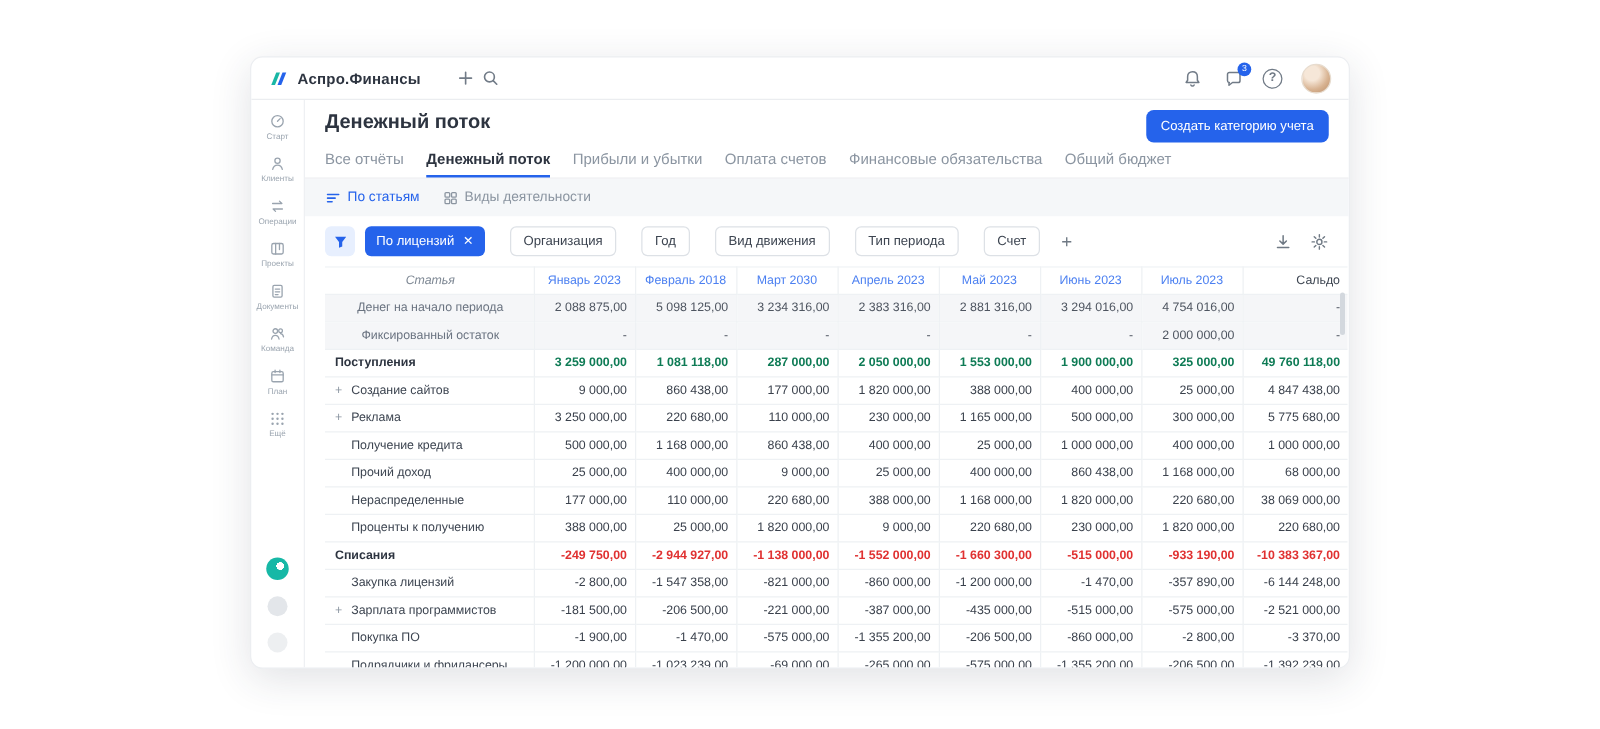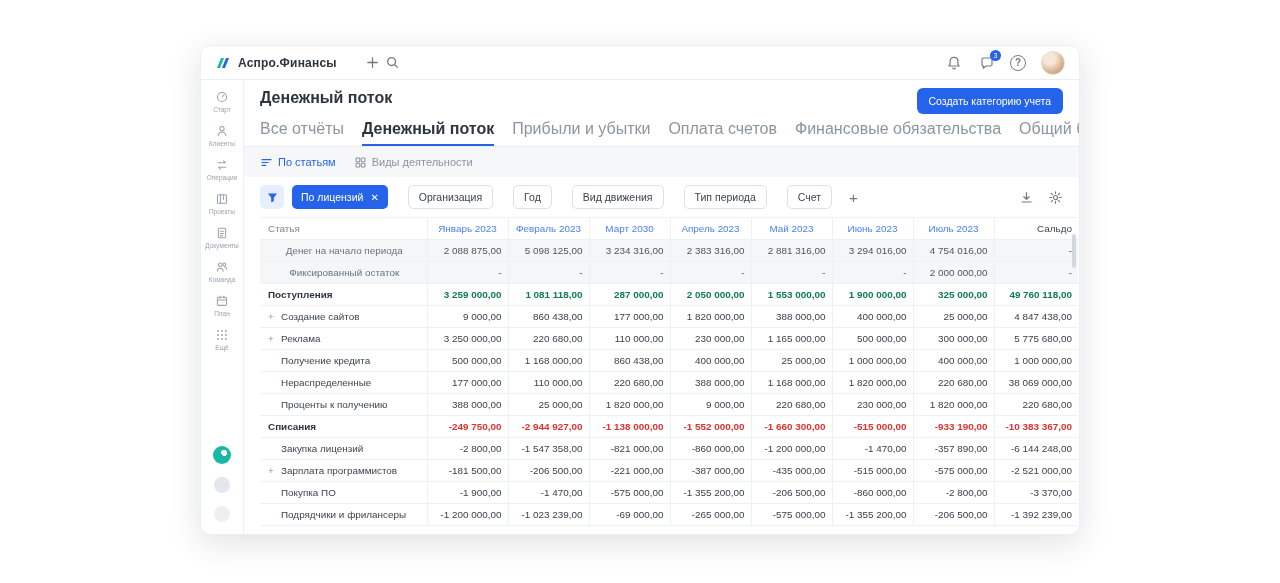--- a/index.html
+++ b/index.html
@@ -40,21 +40,21 @@
   .app-dot-gray.dim { opacity:.65; }
 
   .main { flex:1; display:flex; flex-direction:column; min-width:0; }
 
   .page-head { display:flex; align-items:flex-start; justify-content:space-between; padding:8px 16px 0; }
   .page-title { font-size:16px; font-weight:bold; color:#2d3440; line-height:20px; }
   .create-btn { background:#2563eb; color:#fff; font-size:10.5px; padding:7px 12px; border-radius:6px; border:none;
                 cursor:pointer; font-family:inherit; }
 
   .tabs { display:flex; gap:18px; padding:6px 16px 0; border-bottom:1px solid #ebedf0; }
-  .tab { font-size:16px; color:#8b95a1; padding-bottom:6px; cursor:pointer; border-bottom:2px solid transparent; white-space:nowrap; }
+  .tab { font-size:12px; color:#8b95a1; padding-bottom:6px; cursor:pointer; border-bottom:2px solid transparent; white-space:nowrap; }
   .tab.active { color:#2d3440; border-bottom-color:#2563eb; font-weight:bold; }
 
   .strip { background:#f5f7f9; height:30px; min-height:30px; display:flex; align-items:center; gap:18px; padding:0 16px; }
   .strip-item { display:flex; align-items:center; gap:5px; font-size:11px; color:#8b95a1; cursor:pointer; }
   .strip-item.active { color:#2563eb; }
 
   .filter-row { display:flex; align-items:center; gap:8px; padding:8px 16px; }
   .funnel-btn { width:24px; height:24px; border-radius:5px; background:#e7effe; display:flex; align-items:center; justify-content:center; cursor:pointer; border:none; }
   .chip { background:#2563eb; color:#fff; font-size:10.5px; height:24px; display:flex; align-items:center; gap:7px;
           padding:0 9px; border-radius:5px; cursor:pointer; white-space:nowrap; }
@@ -65,21 +65,21 @@
   .fr-right { margin-left:auto; display:flex; gap:14px; align-items:center; }
   .fr-ico { display:flex; cursor:pointer; }
 
   
   .table-wrap { flex:1; overflow:hidden; padding:0 4px 0 16px; }
   table { width:100%; border-collapse:collapse; table-layout:fixed; }
   th, td { border-bottom:1px solid #eef1f4; border-right:1px solid #eef1f4; height:22px; padding:0 6px;
            font-size:9.9px; white-space:nowrap; overflow:hidden; }
   th { border-top:1px solid #eef1f4; font-weight:normal; }
   th:last-child, td:last-child { border-right:none; }
-  .col-article { width:167px; text-align:left; color:#7e8894; padding-left:8px; }
+  .col-article { width:167px; text-align:center; color:#7e8894; padding-left:8px;font-style:italic; }
   .col-month  { width:81px; text-align:center; color:#4c80f1; }
   .col-saldo  { width:84px; text-align:right; color:#3c4450; }
   td.label { text-align:left; color:#3c4450; padding-left:8px; }
   td.num { text-align:right; color:#3a414c; }
   tr.opening td { background:#f5f6f8; }
   tr.opening td.label { color:#6a7380;text-align:center; }
   tr.opening td.num { color:#4e5560; }
   tr.income td.label, tr.expense td.label { font-weight:bold; color:#2d3440; }
   tr.income td.num { color:#0e7b55; font-weight:bold; }
   tr.expense td.num { color:#e03131; font-weight:bold; }
@@ -296,21 +296,21 @@
             </span>
           </span>
         </div>
 
         <div class="table-wrap">
           <table>
             <thead>
                 <tr>
                   <th class="col-article">Статья</th>
                   <th class="col-month">Январь 2023</th>
-                  <th class="col-month">Февраль 2023</th>
+                  <th class="col-month">Февраль 2018</th>
                   <th class="col-month">Март 2030</th>
                   <th class="col-month">Апрель 2023</th>
                   <th class="col-month">Май 2023</th>
                   <th class="col-month">Июнь 2023</th>
                   <th class="col-month">Июль 2023</th>
                   <th class="col-saldo">Сальдо</th>
                 </tr>
               </thead>
             <tbody>
                 <tr class="opening">
@@ -373,20 +373,31 @@
                   <td class="num">500 000,00</td>
                   <td class="num">1 168 000,00</td>
                   <td class="num">860 438,00</td>
                   <td class="num">400 000,00</td>
                   <td class="num">25 000,00</td>
                   <td class="num">1 000 000,00</td>
                   <td class="num">400 000,00</td>
                   <td class="num">1 000 000,00</td>
                 </tr>
                 <tr class="sub">
+                  <td class="label"><span class="indent"></span>Прочий доход</td>
+                  <td class="num">25 000,00</td>
+                  <td class="num">400 000,00</td>
+                  <td class="num">9 000,00</td>
+                  <td class="num">25 000,00</td>
+                  <td class="num">400 000,00</td>
+                  <td class="num">860 438,00</td>
+                  <td class="num">1 168 000,00</td>
+                  <td class="num">68 000,00</td>
+                </tr>
+                <tr class="sub">
                   <td class="label"><span class="indent"></span>Нераспределенные</td>
                   <td class="num">177 000,00</td>
                   <td class="num">110 000,00</td>
                   <td class="num">220 680,00</td>
                   <td class="num">388 000,00</td>
                   <td class="num">1 168 000,00</td>
                   <td class="num">1 820 000,00</td>
                   <td class="num">220 680,00</td>
                   <td class="num">38 069 000,00</td>
                 </tr>

